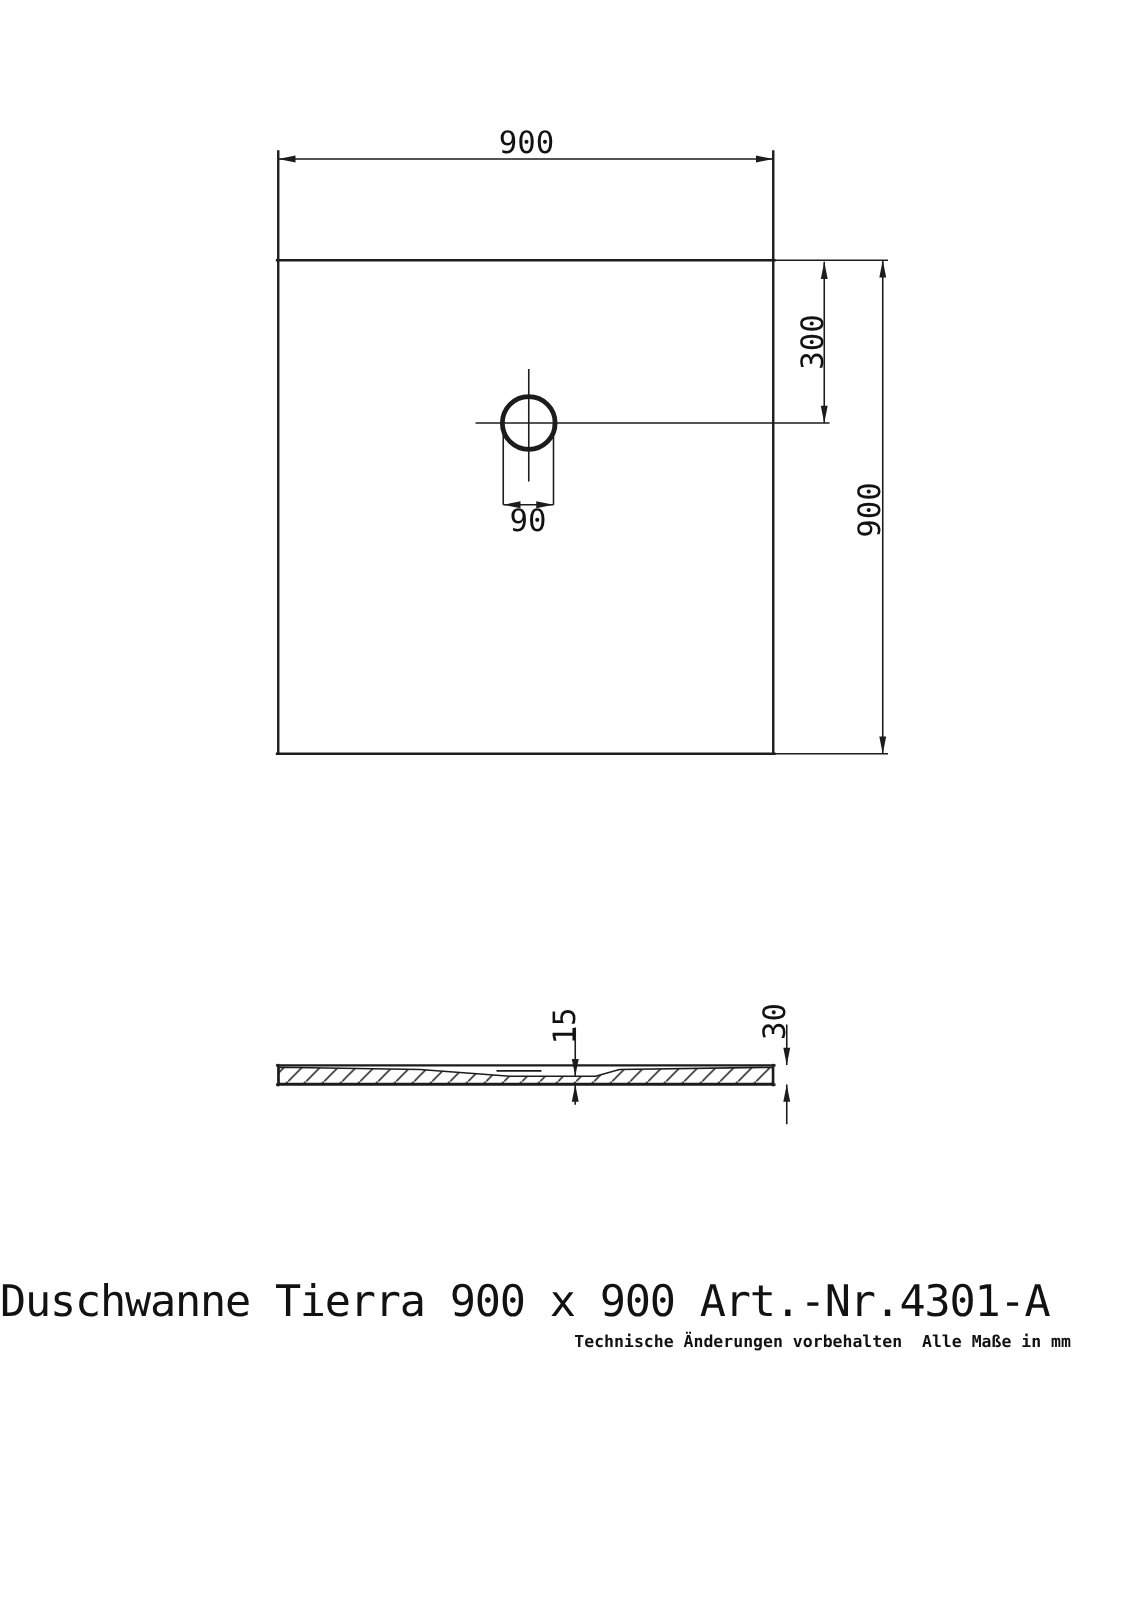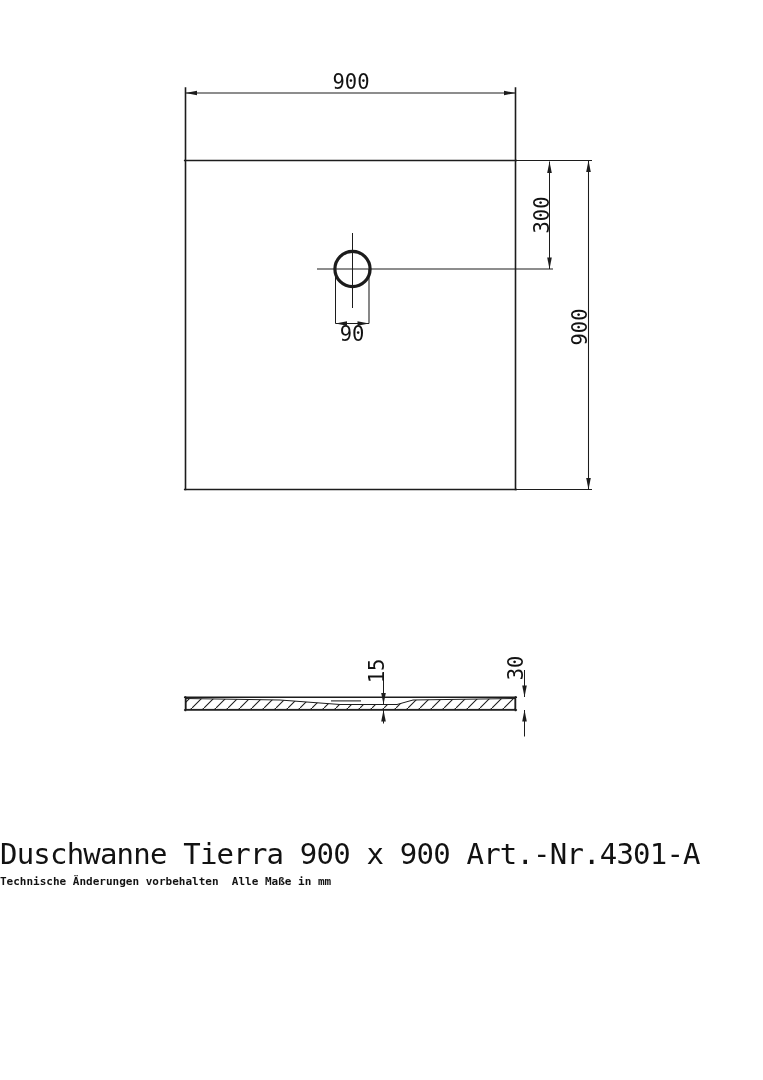--- a/index.html
+++ b/index.html
@@ -2,36 +2,37 @@
 <html><head>
 <meta charset="utf-8">
 <style>
   html,body{margin:0;padding:0;background:#ffffff;}
   .sheet{
     position:relative;
     width:763px;height:1064px;
     background:#ffffff;
     overflow:hidden;
     font-family:"DejaVu Sans Mono", monospace;
+    margin-top:13px;
   }
   svg{position:absolute;top:0;left:0;}
   .obj{stroke:#1c1c1c;stroke-width:1.6;fill:none;stroke-linecap:square;}
   .thin{stroke:#1c1c1c;stroke-width:1.05;fill:none;stroke-linecap:butt;}
   .mid{stroke:#1c1c1c;stroke-width:1.5;fill:none;stroke-linecap:square;}
   .arrow{fill:#1c1c1c;stroke:none;}
   .dim{font:20.5px "DejaVu Sans Mono", monospace;fill:#121212;letter-spacing:0px;}
   .title{
     position:absolute;top:839px;left:0;width:763px;
     text-align:left;
     font-size:29px;line-height:30px;letter-spacing:-0.8px;
     color:#121212;white-space:pre;
   }
   .subtitle{
     position:absolute;top:875px;left:0;width:714px;
-    text-align:left;
+    text-align:right;
     font-size:11px;line-height:13px;font-weight:bold;
     color:#121212;white-space:pre;
   }
 </style>
 </head>
 <body>
 
 <div class="sheet">
   <svg width="763" height="1080" viewBox="0 0 763 1080">
     <defs>

